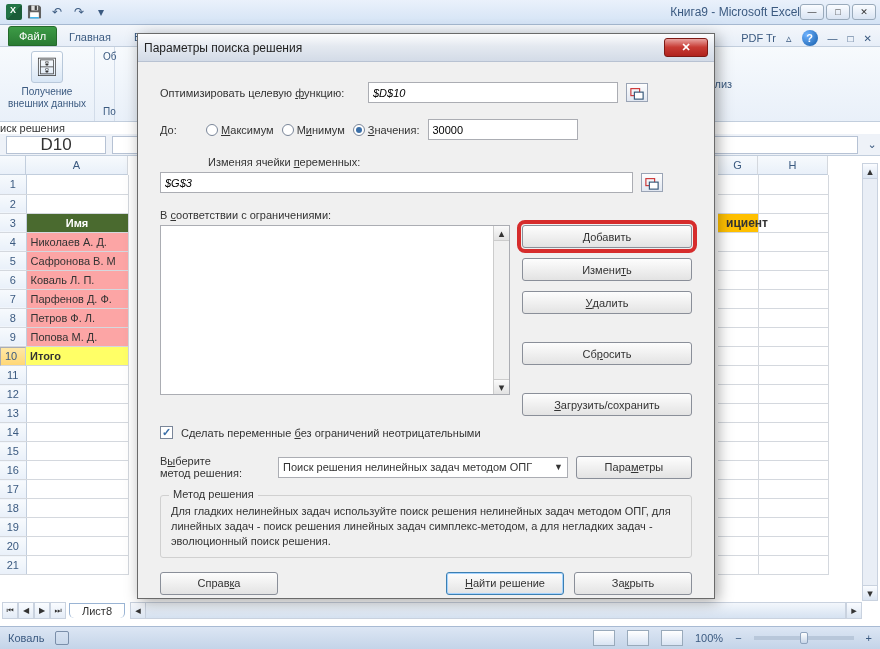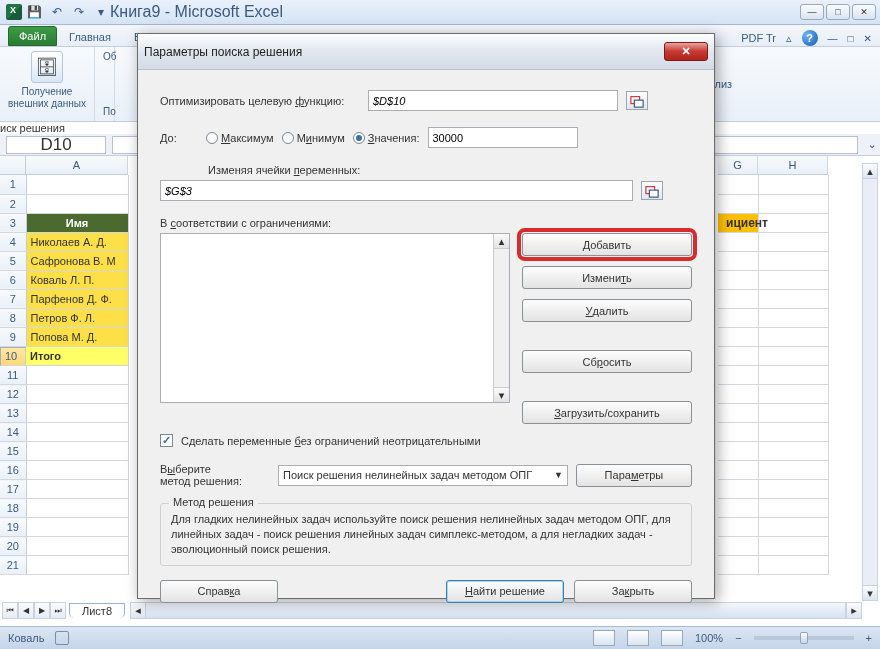--- a/index.html
+++ b/index.html
@@ -3,21 +3,21 @@
 <meta charset="utf-8">
 <style>
   * { box-sizing: border-box; font-family: "Segoe UI", Tahoma, sans-serif; }
   body { margin:0; width:880px; height:649px; background:#fff; overflow:hidden; position:relative; font-size:11px; color:#333; }
   
   .titlebar { height:25px; background:linear-gradient(to bottom,#eaf1fb,#d4e3f5); display:flex; align-items:center; border-bottom:1px solid #a5b8d0; }
   .titlebar .qat { display:flex; align-items:center; gap:4px; padding-left:6px; }
   .titlebar .qat .xl-ico { width:16px; height:16px; background:linear-gradient(135deg,#217346 50%,#1a5c38 50%); border-radius:2px; position:relative; }
   .titlebar .qat .xl-ico::after{content:"X"; color:#fff; font-size:9px; font-weight:bold; position:absolute; top:1px; left:4px;}
   .titlebar .qat .qbtn { width:18px; height:18px; display:flex; align-items:center; justify-content:center; color:#3b5a80; font-size:12px; }
-  .titlebar .title { flex:1; text-align:left; font-size:16px; color:#3b5a80; }
+  .titlebar .title { flex:1; text-align:right; font-size:12px; color:#3b5a80; }
   .titlebar .winbtns { display:flex; gap:2px; padding-right:4px; }
   .titlebar .winbtns div { width:24px; height:16px; background:linear-gradient(#fafcff,#d9e4f3); border:1px solid #9ab; border-radius:3px; display:flex; align-items:center; justify-content:center; font-size:9px;}
 
   .ribbon-tabs { height:22px; background:linear-gradient(#f4f7fb,#e7eef8); border-bottom:1px solid #c2cedd; display:flex; align-items:flex-end; padding-left:8px; gap:1px;}
   .ribbon-tabs .tab { padding:3px 10px; font-size:11px; color:#3b5a80; border:1px solid transparent; border-bottom:none; }
   .ribbon-tabs .tab.file { background:linear-gradient(#3d9b46,#2a7c34); color:#fff; border-radius:3px 3px 0 0; border:1px solid #256a2c;}
   .ribbon-tabs .right { margin-left:auto; display:flex; align-items:center; gap:10px; padding-right:8px; color:#3b5a80;}
   .help-ico{ width:16px; height:16px; border-radius:50%; background:radial-gradient(circle at 30% 30%,#6fb3ff,#125aa8); color:#fff; display:flex; align-items:center; justify-content:center; font-weight:bold; font-size:11px;}
 
   .ribbon-body { height:75px; background:linear-gradient(#f7fafd,#e9f0f9); border-bottom:1px solid #c2cedd; display:flex; }
@@ -30,21 +30,21 @@
   .formula-row { height:22px; border-bottom:1px solid #c2cedd; background:#eef2f8; display:flex; align-items:center;}
   .formula-row .namebox { width:100px; height:18px; margin-left:6px; background:#fff; border:1px solid #b6c2d4; display:flex; align-items:center; justify-content:center; font-size:17px;}
   .colh-row { display:flex; height:19px;}
   .colh { border-right:1px solid #d4d8de; border-bottom:1px solid #c2cedd; background:linear-gradient(#f7fafd,#e9f0f9); display:flex; align-items:center; justify-content:center; color:#3b5a80; font-size:11px;}
   .corner { width:26px; height:19px; background:linear-gradient(#f7fafd,#e9f0f9); border-right:1px solid #c2cedd; border-bottom:1px solid #c2cedd;}
   table.sheet { border-collapse:collapse;}
   table.sheet td { border-right:1px solid #d4d8de; border-bottom:1px solid #d4d8de; height:19px; font-size:11px; padding:0 4px; vertical-align:middle;}
   table.sheet td.rh { width:26px; background:linear-gradient(#f7fafd,#e9f0f9); border-right:1px solid #c2cedd; text-align:center; color:#3b5a80;}
   table.sheet td.rh.sel { background:linear-gradient(#ffe8a6,#ffd776);}
   td.nm-header { background:#4a6a2f; color:#fff; text-align:center; font-weight:bold;}
-  td.nm-green { background:#fde047;}
+  td.nm-green { background:#fca5a5;}
   td.nm-yellow { background:#ffff66; font-weight:bold;}
   td.big { height:46px;}
   td.cA { width:102px;}
   td.cG { width:40px;}
   td.cH { width:70px;}
   .g-yellow-cell{ background:#ffc000;}
   .kitsient { position:absolute; top:216px; left:726px; font-size:12px; font-weight:bold;}
   .scroll-v { position:absolute; top:163px; right:2px; width:16px; bottom:48px; background:#e9eef6; border:1px solid #c9d2df;}
   .scroll-v .vbtn{height:15px; background:linear-gradient(#fafcff,#dbe5f2); border-bottom:1px solid #c9d2df; display:flex;align-items:center;justify-content:center;}
   .scroll-v .vbtn.bot{position:absolute;bottom:0;width:100%;border-top:1px solid #c9d2df;border-bottom:none;}
@@ -56,21 +56,21 @@
   .sheettab-row .stab { padding:1px 12px; background:#fff; border:1px solid #9ab4d4; border-bottom:none; border-radius:0 0 5px 5px; margin-left:3px; font-size:11px;}
 
   .status { position:absolute; bottom:0; left:0; right:0; height:23px; background:linear-gradient(#dce6f4,#c4d4e8); border-top:1px solid #a8bad3; display:flex; align-items:center; padding:0 8px; gap:10px; font-size:11px; color:#3b5a80;}
   .status .right { margin-left:auto; display:flex; align-items:center; gap:12px;}
   .viewbtn{width:22px;height:16px;border:1px solid #9ab;background:linear-gradient(#fff,#d9e4f3);}
   .zoomslider{width:100px;height:4px;background:#b8c7da;position:relative;}
   .zoomslider .knob{position:absolute;top:-4px;left:46px;width:8px;height:12px;background:linear-gradient(#fff,#c8d6e8);border:1px solid #8fa3bd;border-radius:2px;}
 
   
   .dialog { position:absolute; top:33px; left:137px; width:578px; height:566px; background:#f0f0f0; border:1px solid #6a6a6a; box-shadow:3px 3px 14px rgba(0,0,0,0.35);}
-  .dlg-title { height:36px; background:linear-gradient(#fdfdfe,#e4e9f0 45%,#d3dbe7); border-bottom:1px solid #b8c2d2; display:flex; align-items:center; padding:0 6px; font-size:12px; color:#222;}
+  .dlg-title { height:28px; background:linear-gradient(#fdfdfe,#e4e9f0 45%,#d3dbe7); border-bottom:1px solid #b8c2d2; display:flex; align-items:center; padding:0 6px; font-size:12px; color:#222;}
   .dlg-title .spacer{flex:1;}
   .dlg-close { width:44px; height:19px; background:linear-gradient(#e9a3a0,#c83b34 48%,#b0231e); border:1px solid #7d1a15; border-radius:3px; color:#fff; display:flex; align-items:center; justify-content:center; font-size:11px; font-weight:bold;}
   .dlg-body { padding:20px 22px 14px; font-size:11px;}
   .row { display:flex; align-items:center; gap:8px; margin-bottom:16px;}
   .lbl2 { width:200px;}
   .txtin { height:21px; border:1px solid #abadb3; background:#fff; padding:1px 4px; font-size:11px;}
   .refin { height:21px; border:1px solid #abadb3; background:#fff; display:flex; align-items:center;}
   .refin input { border:none; outline:none; flex:1; padding:1px 4px; font-size:11px;font-style:italic;}
   .refbtn { width:22px; height:19px; border:1px solid #9aa4b5; background:linear-gradient(#fefefe,#e1e7f1); display:flex; align-items:center; justify-content:center;}
   .refbtn svg{width:14px;height:14px;}

